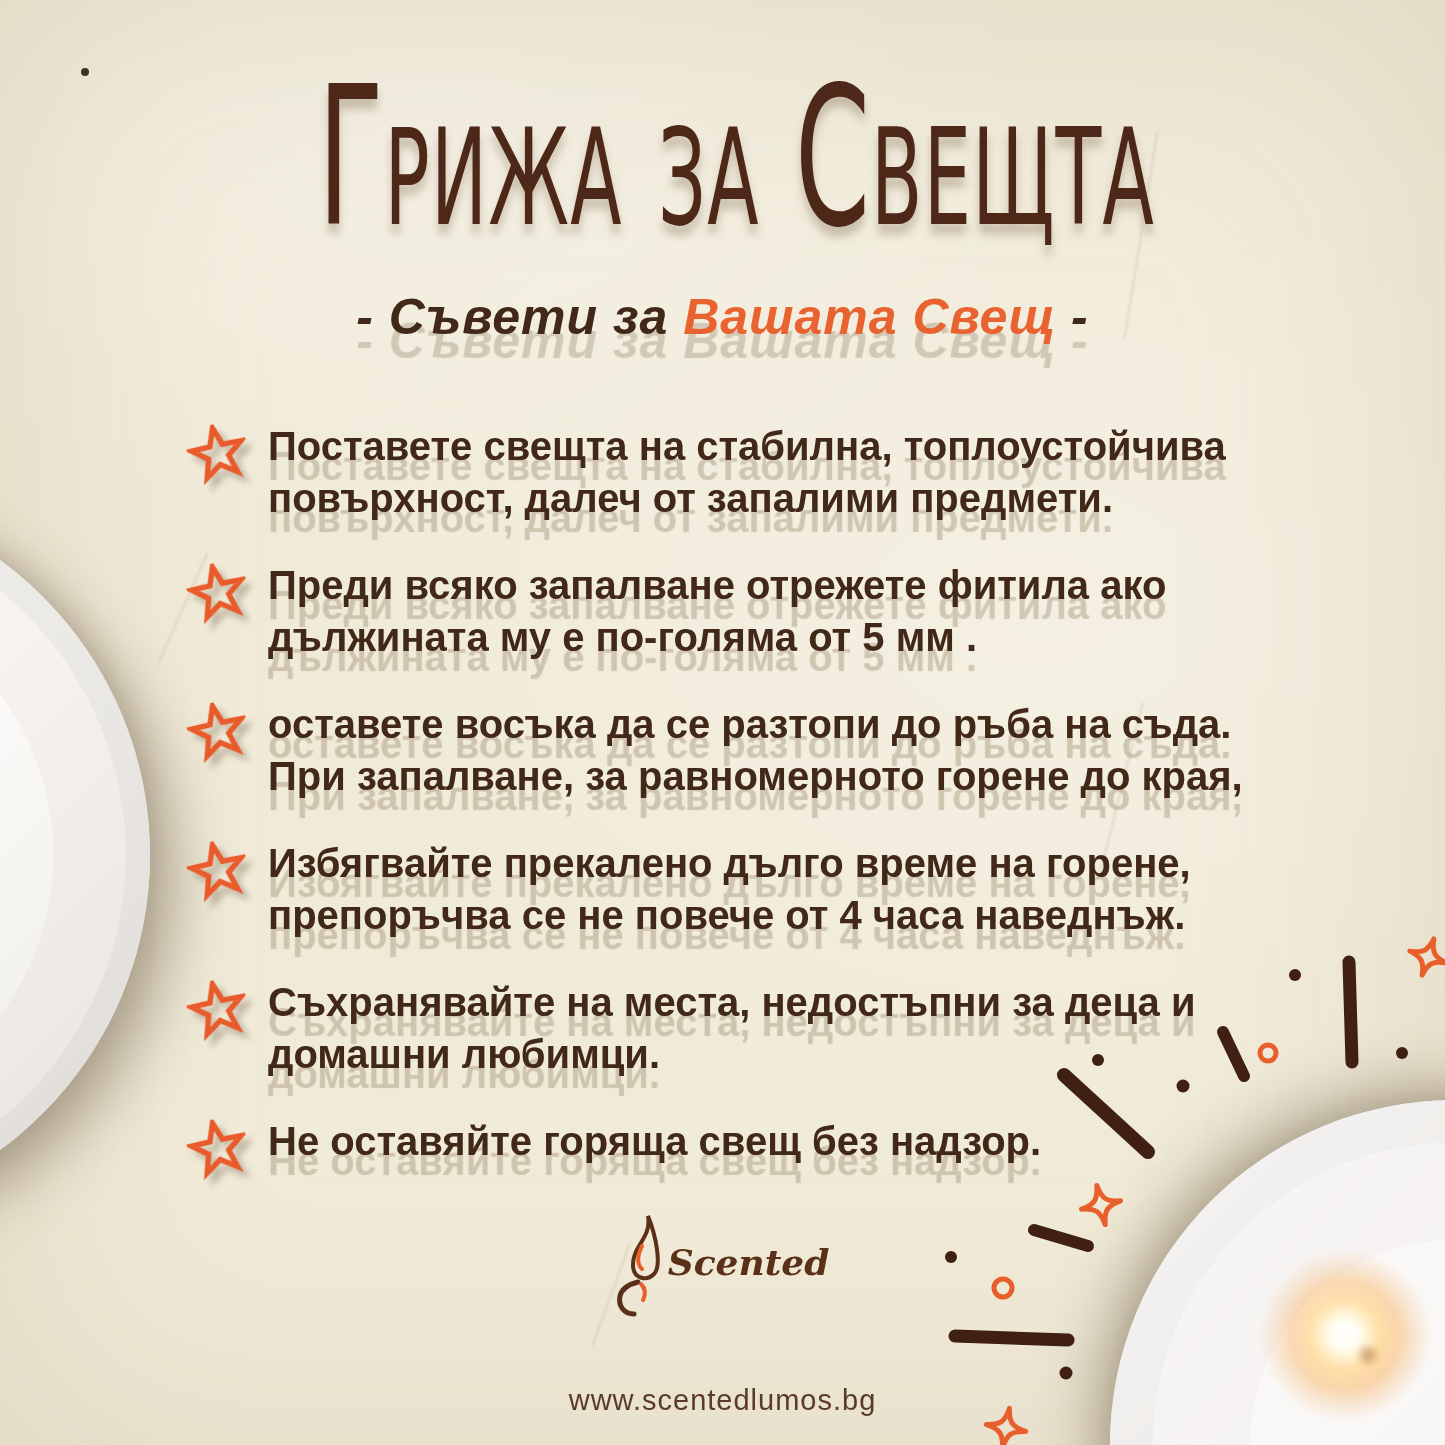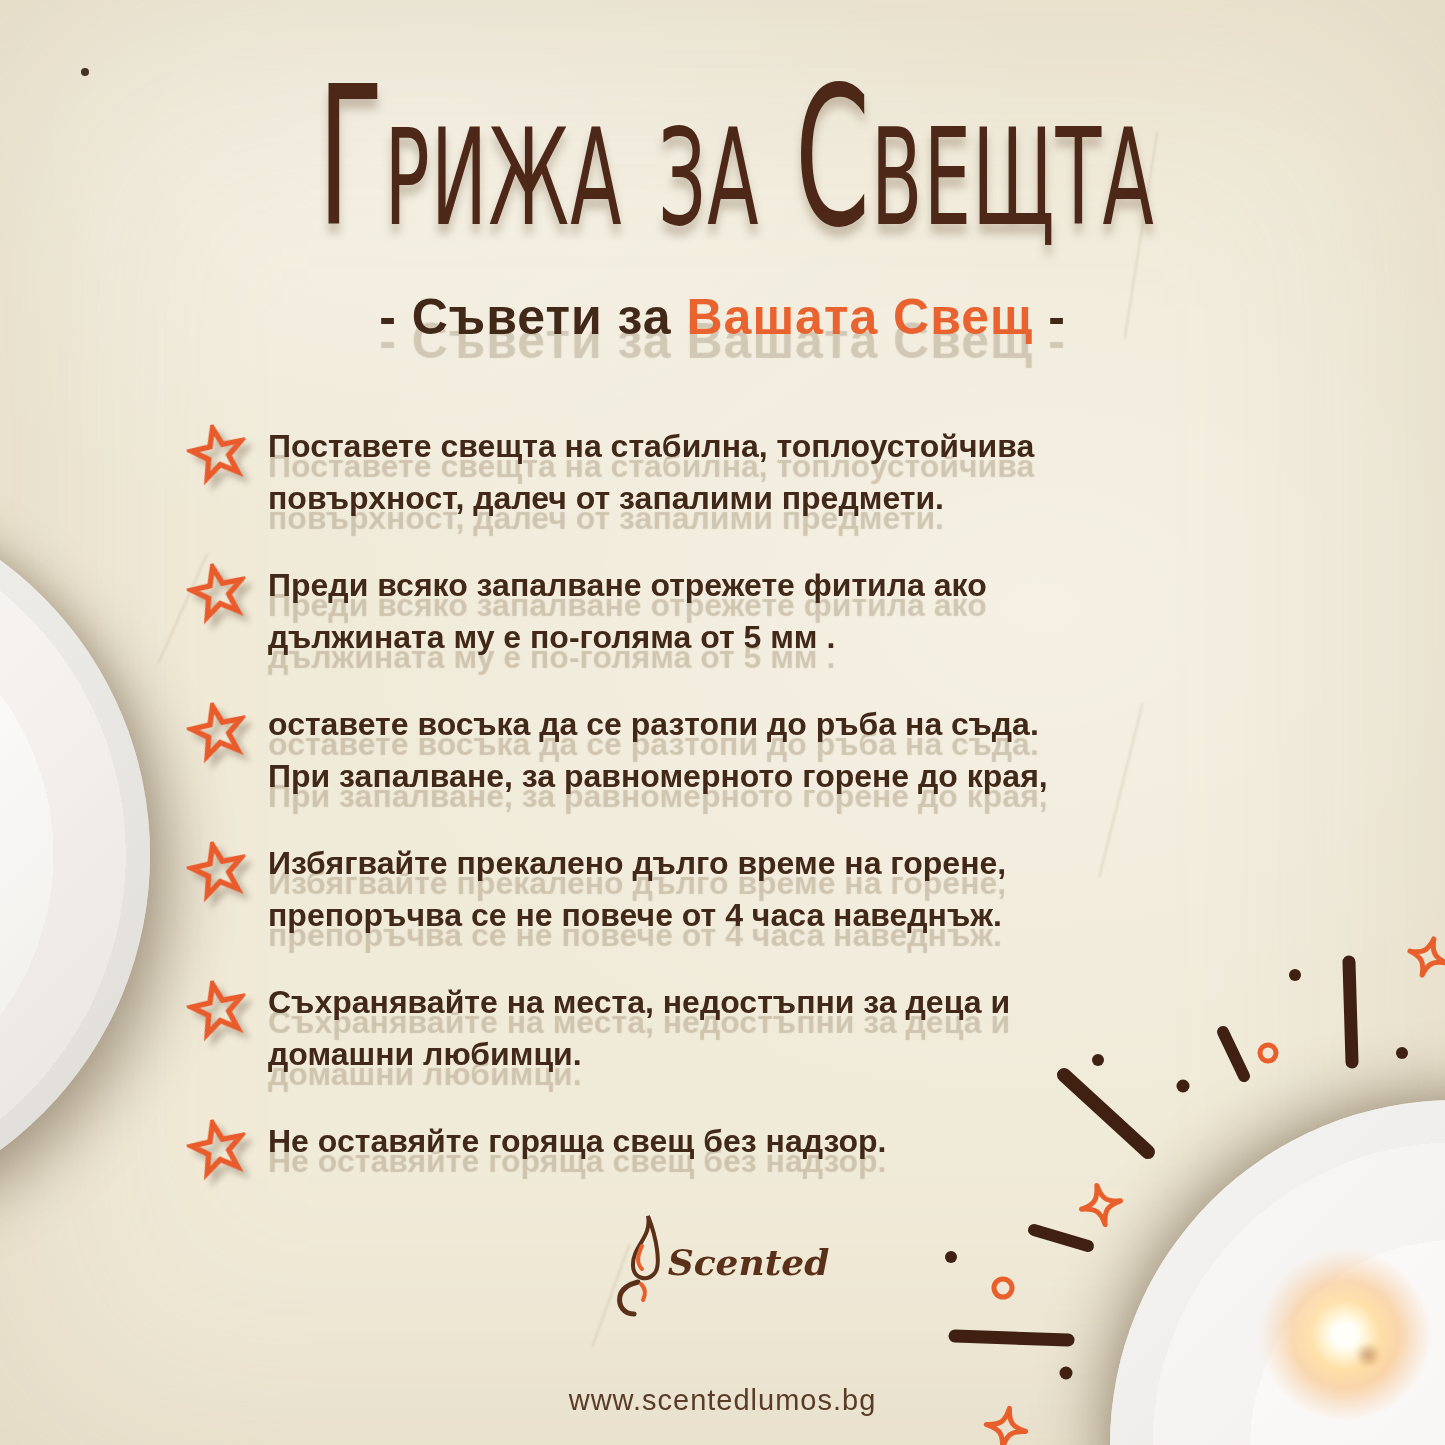--- a/index.html
+++ b/index.html
@@ -59,29 +59,30 @@
     position:absolute;left:0;right:0;top:62px;margin:0;text-align:center;
     font-family:"DejaVu Sans", sans-serif;font-variant:small-caps;font-weight:500;
     font-size:192px;line-height:1;letter-spacing:2px;color:#4d2818;white-space:nowrap;
     transform:scaleX(0.56);transform-origin:50% 50%;
     text-shadow:0 10px 12px rgba(125,103,78,.35);
   }
   .subtitle{
     position:absolute;left:0;right:0;top:288px;text-align:center;margin:0;
     font-size:50px;font-weight:bold;color:#412818;letter-spacing:1px;
     text-shadow:0 24px 1px rgba(163,148,123,.42);
+    font-style:italic;
   }
   .subtitle .hl{color:#e96330;}
 
   
   .tips{position:absolute;left:188px;top:420px;width:1140px;margin:0;padding:0;list-style:none;}
   .tip{display:flex;align-items:flex-start;gap:20px;margin:0 0 35px 0;}
   .star{width:60px;height:60px;flex:0 0 60px;margin-top:4px;transform:rotate(-12deg);
         filter:drop-shadow(5px 8px 3px rgba(128,113,92,.45));}
-  .tip-text{font-size:32px;line-height:52px;font-weight:bold;color:#412818;
+  .tip-text{font-size:40px;line-height:52px;font-weight:bold;color:#412818;
             text-shadow:0 20px 1px rgba(163,148,123,.45);}
   .tip-line{white-space:nowrap;}
 
   
   .logo{position:absolute;left:0;right:0;top:1244px;display:flex;justify-content:center;}
   .logo-inner{position:relative;color:#5a3018;
               font-family:"DejaVu Serif", serif;font-style:italic;font-weight:bold;}
   .logo-flame{position:absolute;left:-8px;top:-32px;width:66px;height:106px;}
   .logo-scented{font-size:36px;line-height:36px;padding-left:52px;}
   .logo-lumos{font-size:44px;line-height:40px;margin-top:-4px;letter-spacing:1px;}

